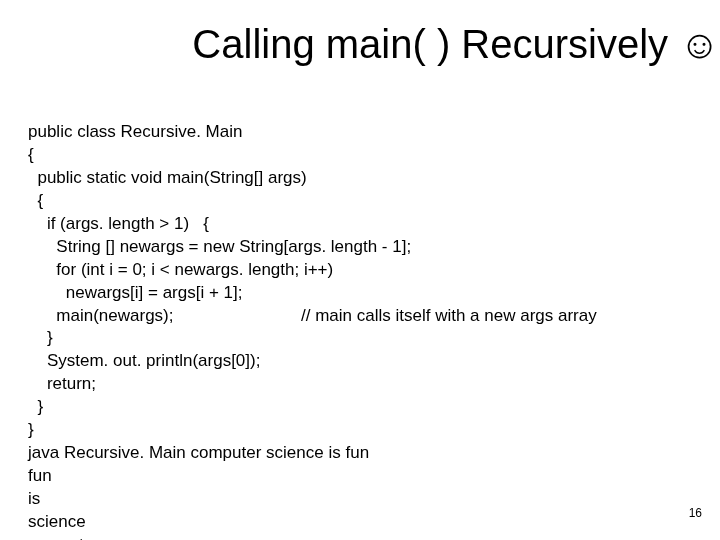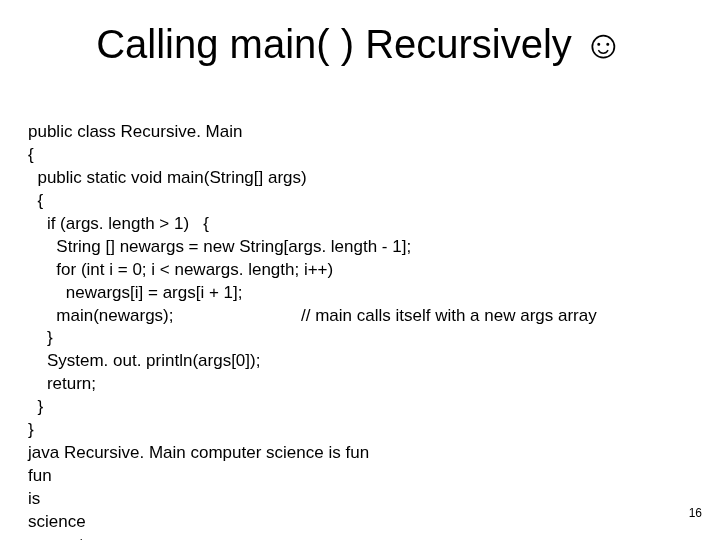--- a/index.html
+++ b/index.html
@@ -14,21 +14,21 @@
   }
   .slide {
     position: relative;
     width: 720px;
     height: 540px;
     box-sizing: border-box;
   }
   .title {
     font-size: 40px;
     font-weight: 400;
-    text-align: center;
+    text-align: right;
     padding-top: 22px;
     padding-bottom: 18px;
     white-space: nowrap;
   }
   .title .smile {
     font-family: "Segoe UI Symbol","Apple Color Emoji",sans-serif;
   }
   .code {
     font-size: 17px;
     line-height: 1.35;

